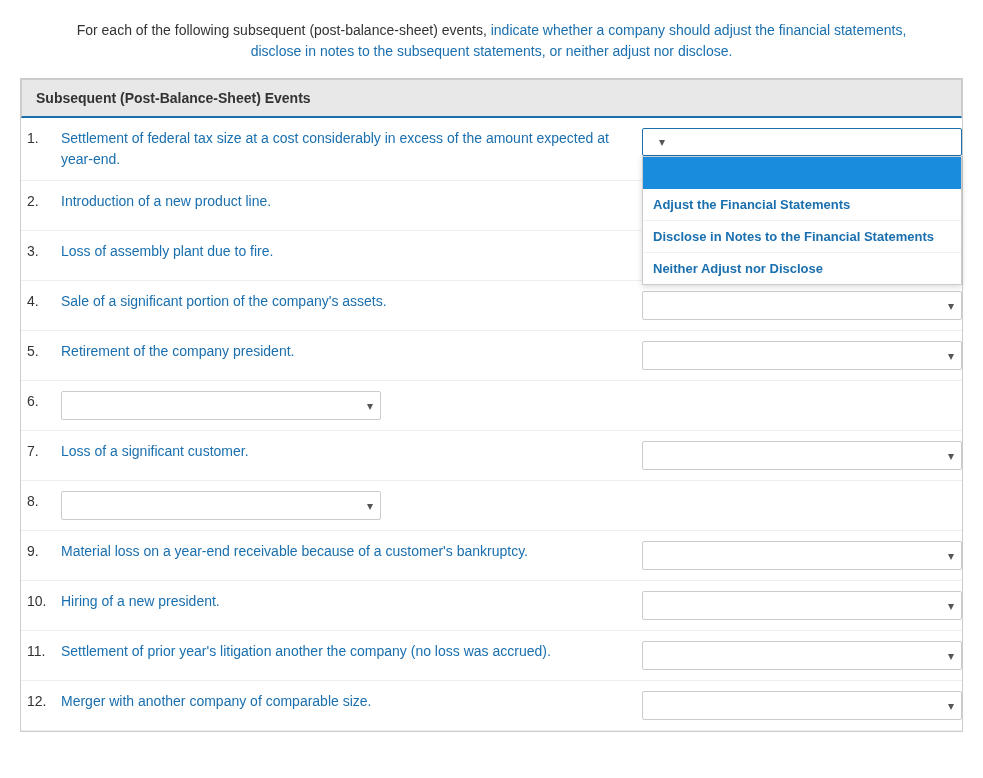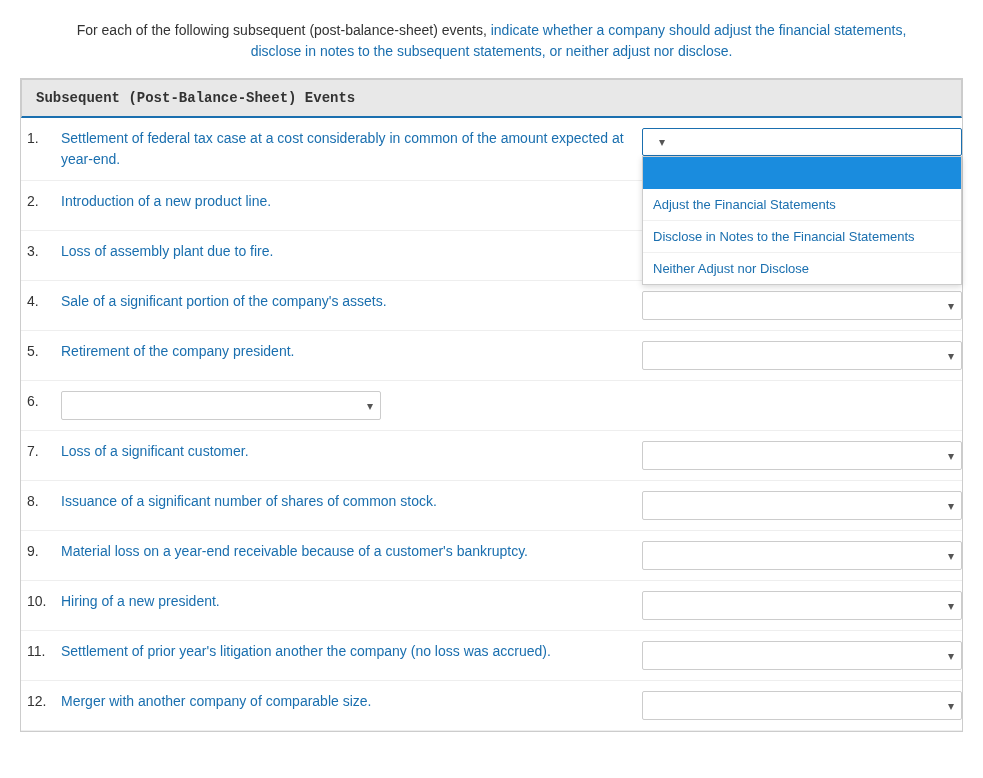--- a/index.html
+++ b/index.html
@@ -17,21 +17,20 @@
       color: #333;
       text-align: center;
     }
     .table-header {
       background: #e8e8e8;
       border: 1px solid #ccc;
       padding: 10px 14px;
       font-weight: bold;
       font-size: 14px;
       color: #333;
-      font-family: Liberation Mono, monospace;
     }
     .table-row {
       display: flex;
       align-items: flex-start;
       border-bottom: 1px solid #eee;
       padding: 10px 0;
     }
     .row-number {
       width: 40px;
       min-width: 40px;
@@ -106,20 +105,21 @@
     }
     .dropdown-menu {
       position: absolute;
       top: 100%;
       left: 0;
       width: 100%;
       border: 1px solid #ccc;
       background: #fff;
       z-index: 100;
       box-shadow: 0 2px 6px rgba(0,0,0,0.15);
+      font-weight: bold;
     }
     .dropdown-item-highlight {
       background: #1a8cde;
       padding: 10px 10px;
       color: #fff;
       font-size: 13px;
       cursor: pointer;
       height: 32px;
     }
     .dropdown-item {
@@ -145,21 +145,21 @@
 </p>
 
 <div style="border: 1px solid #ccc;">
   <div class="table-header header-row">
     <span>Subsequent (Post-Balance-Sheet) Events</span>
   </div>
 
   <div id="rows-container">
       <div class="table-row">
         <div class="row-number">1.</div>
-        <div class="row-text">Settlement of federal tax case at a cost considerably in common of the amount expected at year-end.</div>
+        <div class="row-text">Settlement of federal tax size at a cost considerably in excess of the amount expected at year-end.</div>
         <div class="row-select-container">
           <div class="dropdown-open-container">
             <div class="dropdown-trigger"></div>
             <div class="dropdown-menu">
               <div class="dropdown-item-highlight"></div>
               <div class="dropdown-item">Adjust the Financial Statements</div>
               <div class="dropdown-item">Disclose in Notes to the Financial Statements</div>
               <div class="dropdown-item">Neither Adjust nor Disclose</div>
             </div>
           </div>
@@ -189,21 +189,20 @@
         <div class="row-number">6.</div>
         <div class="row-select-container"><div class="select-wrapper"><select class="row-select"><option value=""></option><option value="Adjust the Financial Statements">Adjust the Financial Statements</option><option value="Disclose in Notes to the Financial Statements">Disclose in Notes to the Financial Statements</option><option value="Neither Adjust nor Disclose">Neither Adjust nor Disclose</option></select></div></div>
       </div>
       <div class="table-row">
         <div class="row-number">7.</div>
         <div class="row-text">Loss of a significant customer.</div>
         <div class="row-select-container"><div class="select-wrapper"><select class="row-select"><option value=""></option><option value="Adjust the Financial Statements">Adjust the Financial Statements</option><option value="Disclose in Notes to the Financial Statements">Disclose in Notes to the Financial Statements</option><option value="Neither Adjust nor Disclose">Neither Adjust nor Disclose</option></select></div></div>
       </div>
       <div class="table-row">
         <div class="row-number">8.</div>
-        <div class="row-text">Issuance of a significant number of shares of common stock.</div>
         <div class="row-select-container"><div class="select-wrapper"><select class="row-select"><option value=""></option><option value="Adjust the Financial Statements">Adjust the Financial Statements</option><option value="Disclose in Notes to the Financial Statements">Disclose in Notes to the Financial Statements</option><option value="Neither Adjust nor Disclose">Neither Adjust nor Disclose</option></select></div></div>
       </div>
       <div class="table-row">
         <div class="row-number">9.</div>
         <div class="row-text">Material loss on a year-end receivable because of a customer's bankruptcy.</div>
         <div class="row-select-container"><div class="select-wrapper"><select class="row-select"><option value=""></option><option value="Adjust the Financial Statements">Adjust the Financial Statements</option><option value="Disclose in Notes to the Financial Statements">Disclose in Notes to the Financial Statements</option><option value="Neither Adjust nor Disclose">Neither Adjust nor Disclose</option></select></div></div>
       </div>
       <div class="table-row">
         <div class="row-number">10.</div>
         <div class="row-text">Hiring of a new president.</div>

